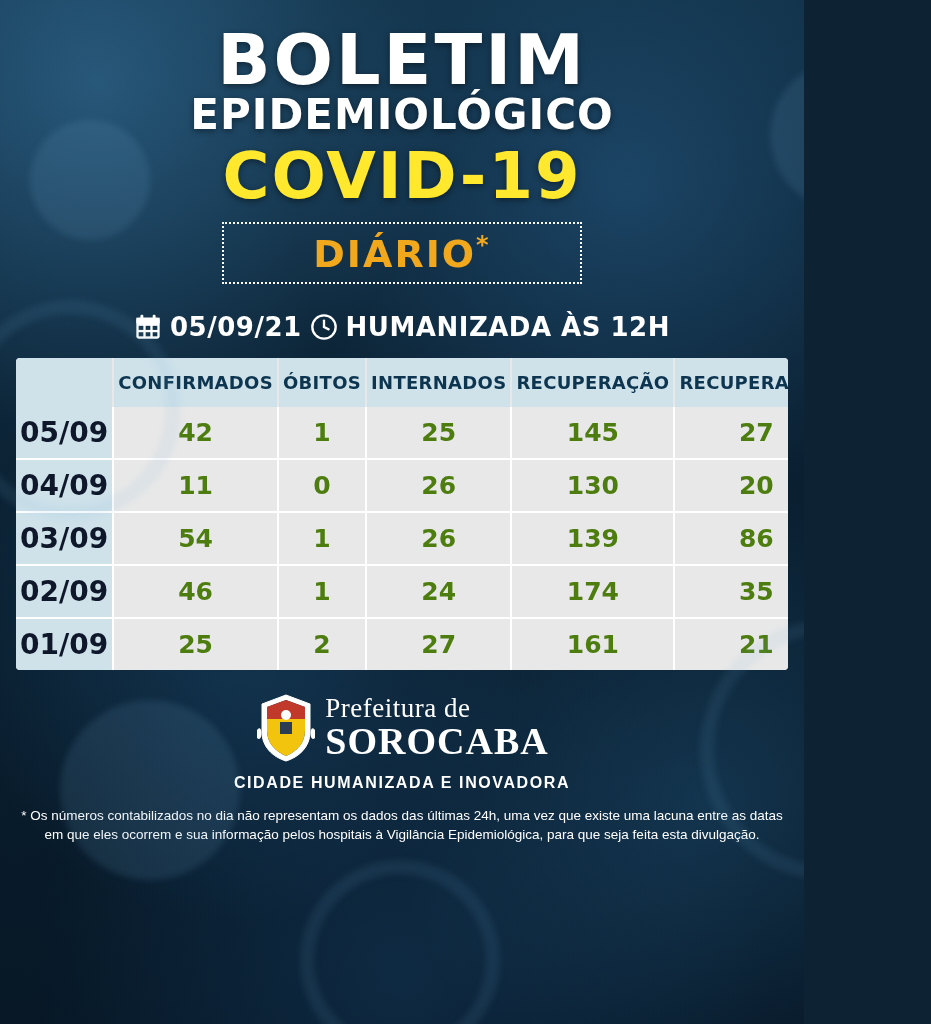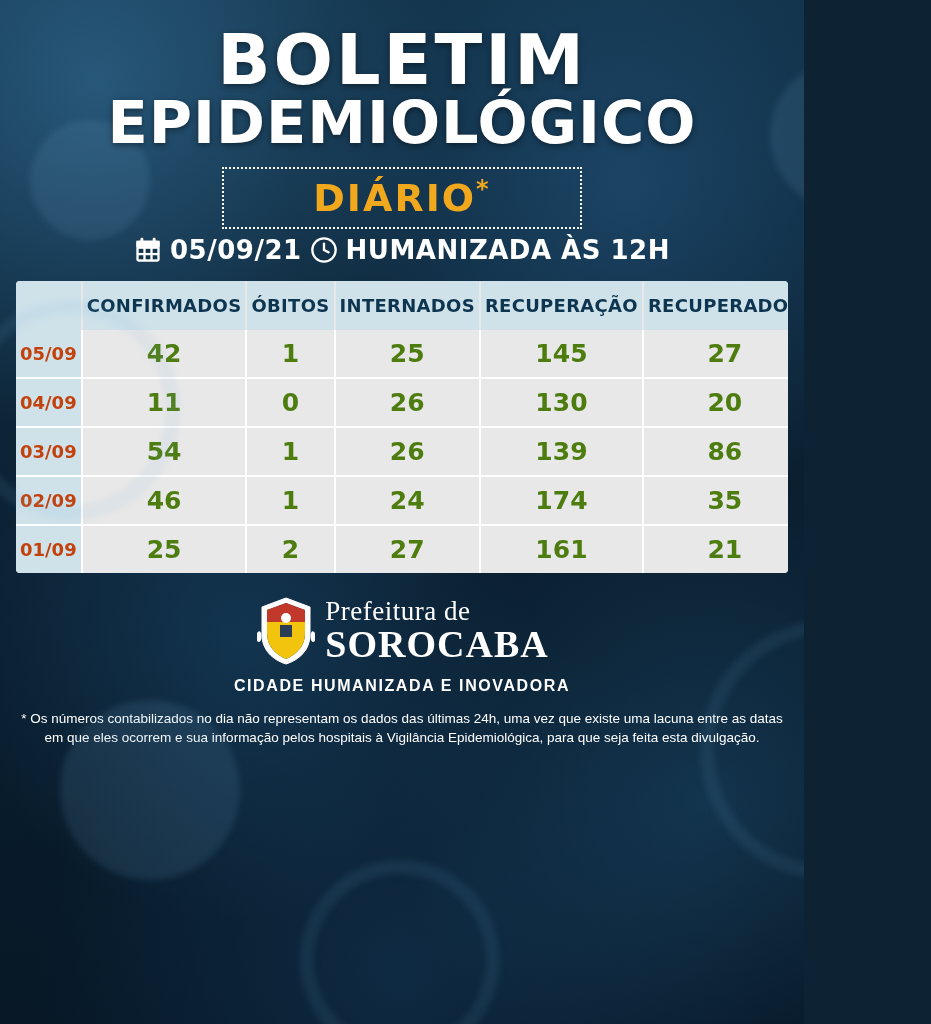--- a/index.html
+++ b/index.html
@@ -49,21 +49,21 @@
     font-size: 66px;
     line-height: 0.92;
     font-weight: bold;
     color: #ffffff;
     letter-spacing: 1px;
     text-transform: uppercase;
     font-family: "DejaVu Sans", sans-serif;
     text-shadow: 0 2px 6px rgba(0,0,0,0.45);
   }
   .title-line.l1 { font-size: 70px; letter-spacing: 3px; }
-  .title-line.l2 { font-size: 59px; margin-top: 4px; letter-spacing: 1px;}
+  .title-line.l2 { font-size: 42px; margin-top: 4px; letter-spacing: 1px;}
   .title-line.covid {
     color: #ffe82e;
     font-size: 64px;
     margin-top: 12px;
     letter-spacing: 2px;
   }
 
   .diario-box {
     margin: 16px auto 0 auto;
     width: 360px;
@@ -96,20 +96,21 @@
     color: #e8342a;
     font-size: 27px;
     font-weight: bold;
     letter-spacing: 0.4px;
     font-family: "DejaVu Sans", sans-serif;
     text-align: center;
   }
 
   
   .date-row {
+    margin-top: 22px;
     display: flex;
     align-items: center;
     justify-content: center;
     gap: 8px;
     color: #ffffff;
   }
   .date-row .txt {
     font-size: 26px;
     font-weight: bold;
     letter-spacing: 0.5px;
@@ -150,22 +151,22 @@
     color: #4d7c0f;
     padding: 9px 4px;
     background: #e8e8e8;
     border-bottom: 2px solid #ffffff;
     border-right: 2px solid #ffffff;
   }
   tbody td:last-child { border-right: none; }
   tbody tr:last-child td { border-bottom: none; }
   tbody td.rowhead {
     background: #cfe2ea;
-    color: #c2410c;
-    font-size: 18px;
+    color: #0f172a;
+    font-size: 28px;
     width: 112px;
   }
 
   
   .footer {
     margin-top: 22px;
     text-align: center;
     color: #ffffff;
   }
   .brand {
@@ -210,20 +211,21 @@
   <div class="blob" style="left:30px; top:120px; width:120px; height:120px;"></div>
   <div class="blob ring" style="left:-40px; top:300px; width:220px; height:220px;"></div>
   <div class="blob" style="left:770px; top:60px; width:150px; height:150px;"></div>
   <div class="blob ring" style="left:700px; top:620px; width:260px; height:260px;"></div>
   <div class="blob" style="left:60px; top:700px; width:180px; height:180px;"></div>
   <div class="blob ring" style="left:300px; top:860px; width:200px; height:200px;"></div>
 
   <div class="header">
     <div class="title-line l1">BOLETIM</div>
     <div class="title-line l2">EPIDEMIOLÓGICO</div>
+    <div class="title-line covid">COVID-19</div>
 
     <div class="diario-box">
       <div class="diario-text">
         <span>DIÁRIO</span><sup>*</sup>
       </div>
     </div>
   </div>
 
 
   <div class="date-row">

